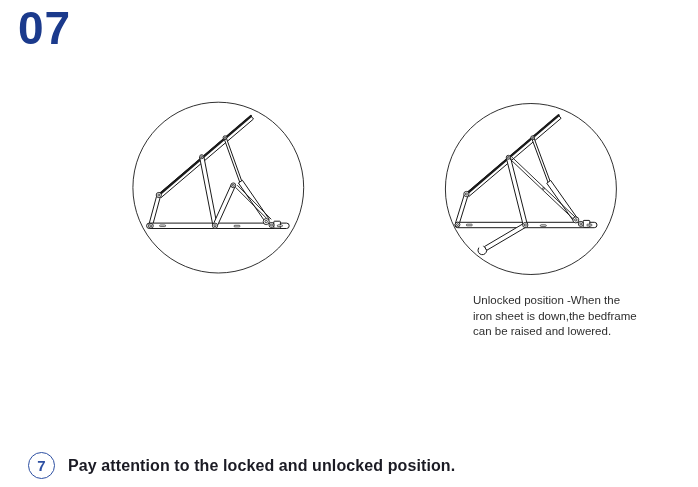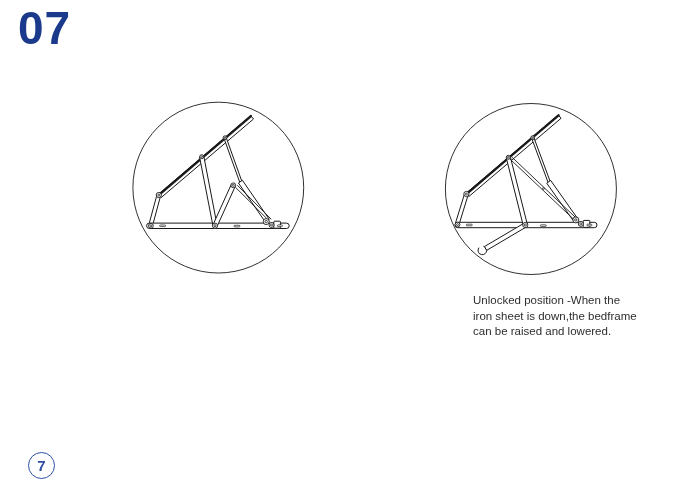--- a/index.html
+++ b/index.html
@@ -157,15 +157,16 @@
   </div>
 
   <div class="caption caption-unlocked">Unlocked position -When the
 iron sheet is down,the bedframe
 can be raised and lowered.</div>
 
   <div class="note-row">
     <div class="note-badge">
       <span>7</span>
     </div>
+    <div class="note-text">Pay attention to the locked and unlocked position.</div>
   </div>
 
 </div>
 
 </body></html>

